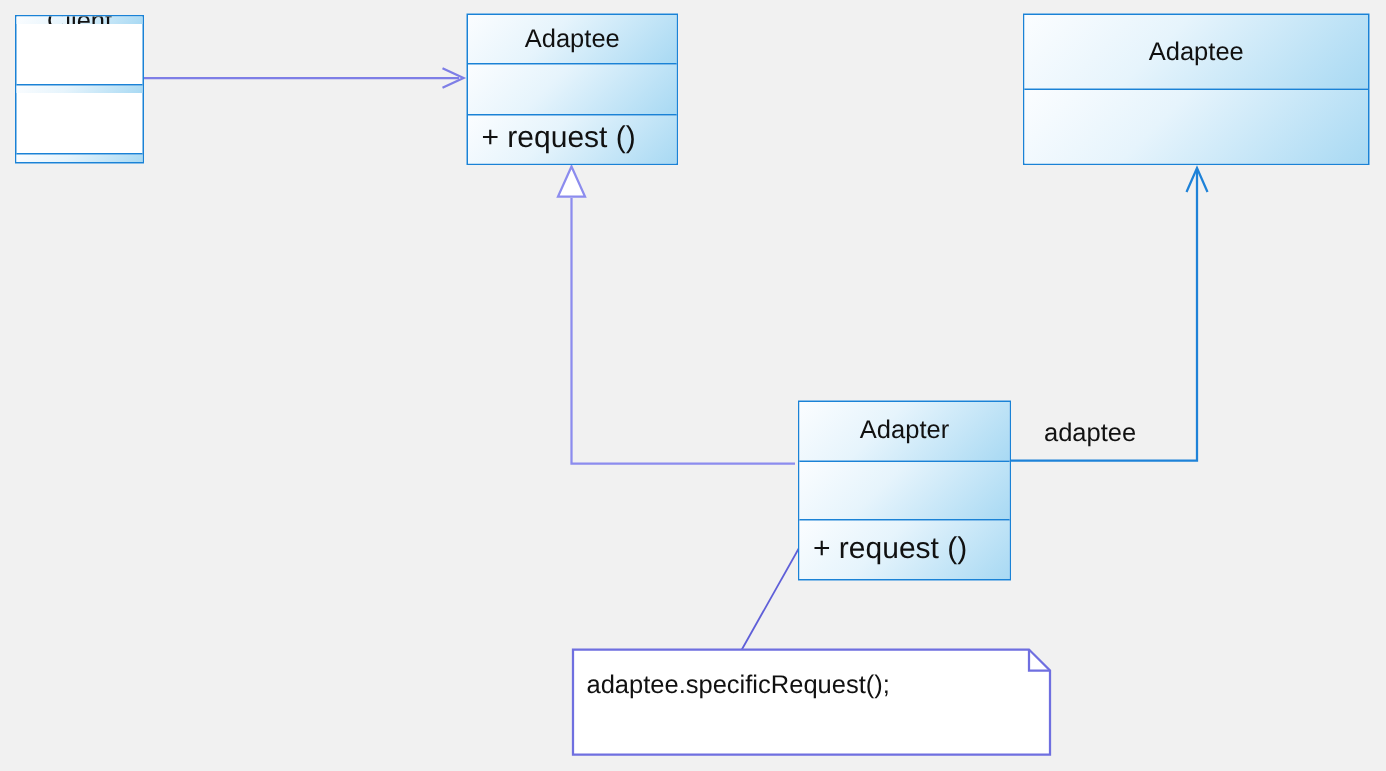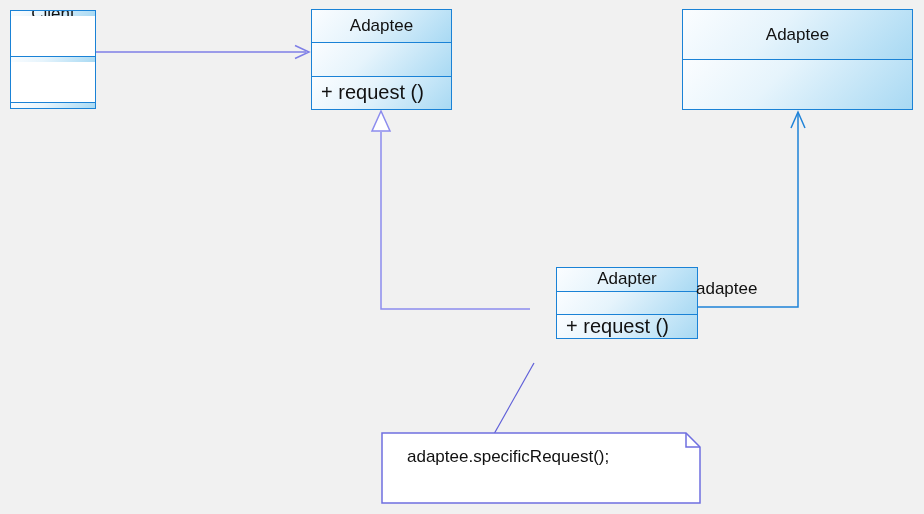--- a/index.html
+++ b/index.html
@@ -28,21 +28,21 @@
   .op-text{font-size:20px;color:#111;white-space:nowrap;}
 
   #connector-layer{position:absolute;left:0;top:0;width:924px;height:514px;}
 
   .edge-label{
     position:absolute;font-size:17px;color:#111;white-space:nowrap;
   }
   .note-text{
     position:absolute;left:382px;top:433px;width:318px;height:58px;
     display:flex;align-items:center;box-sizing:border-box;
-    padding-left:25px;padding-bottom:10px;
+    padding-left:9px;padding-bottom:10px;
     font-size:17px;color:#111;white-space:nowrap;border-radius:12px;
   }
 </style>
 </head>
 <body>
 
 <div id="canvas">
 
   <svg id="connector-layer" width="924" height="514" viewBox="0 0 924 514" xmlns="http://www.w3.org/2000/svg">
 
@@ -89,21 +89,21 @@
     </div>
   </div>
 
   <div class="class-box" style="left:682px;top:9px;width:231px;height:101px;">
     <div class="compartment title">
       <span class="class-title-text">Adaptee</span>
     </div>
     <div class="compartment attrs"></div>
   </div>
 
-  <div class="class-box" style="left:556px;top:267px;width:142px;height:72px;">
+  <div class="class-box" style="left:532px;top:267px;width:142px;height:120px;">
     <div class="compartment title">
       <span class="class-title-text">Adapter</span>
     </div>
     <div class="compartment attrs"></div>
     <div class="compartment ops">
       <span class="op-text">+ request ()</span>
     </div>
   </div>
 
   <div class="edge-label" style="left:696px;top:279px;">adaptee</div>

